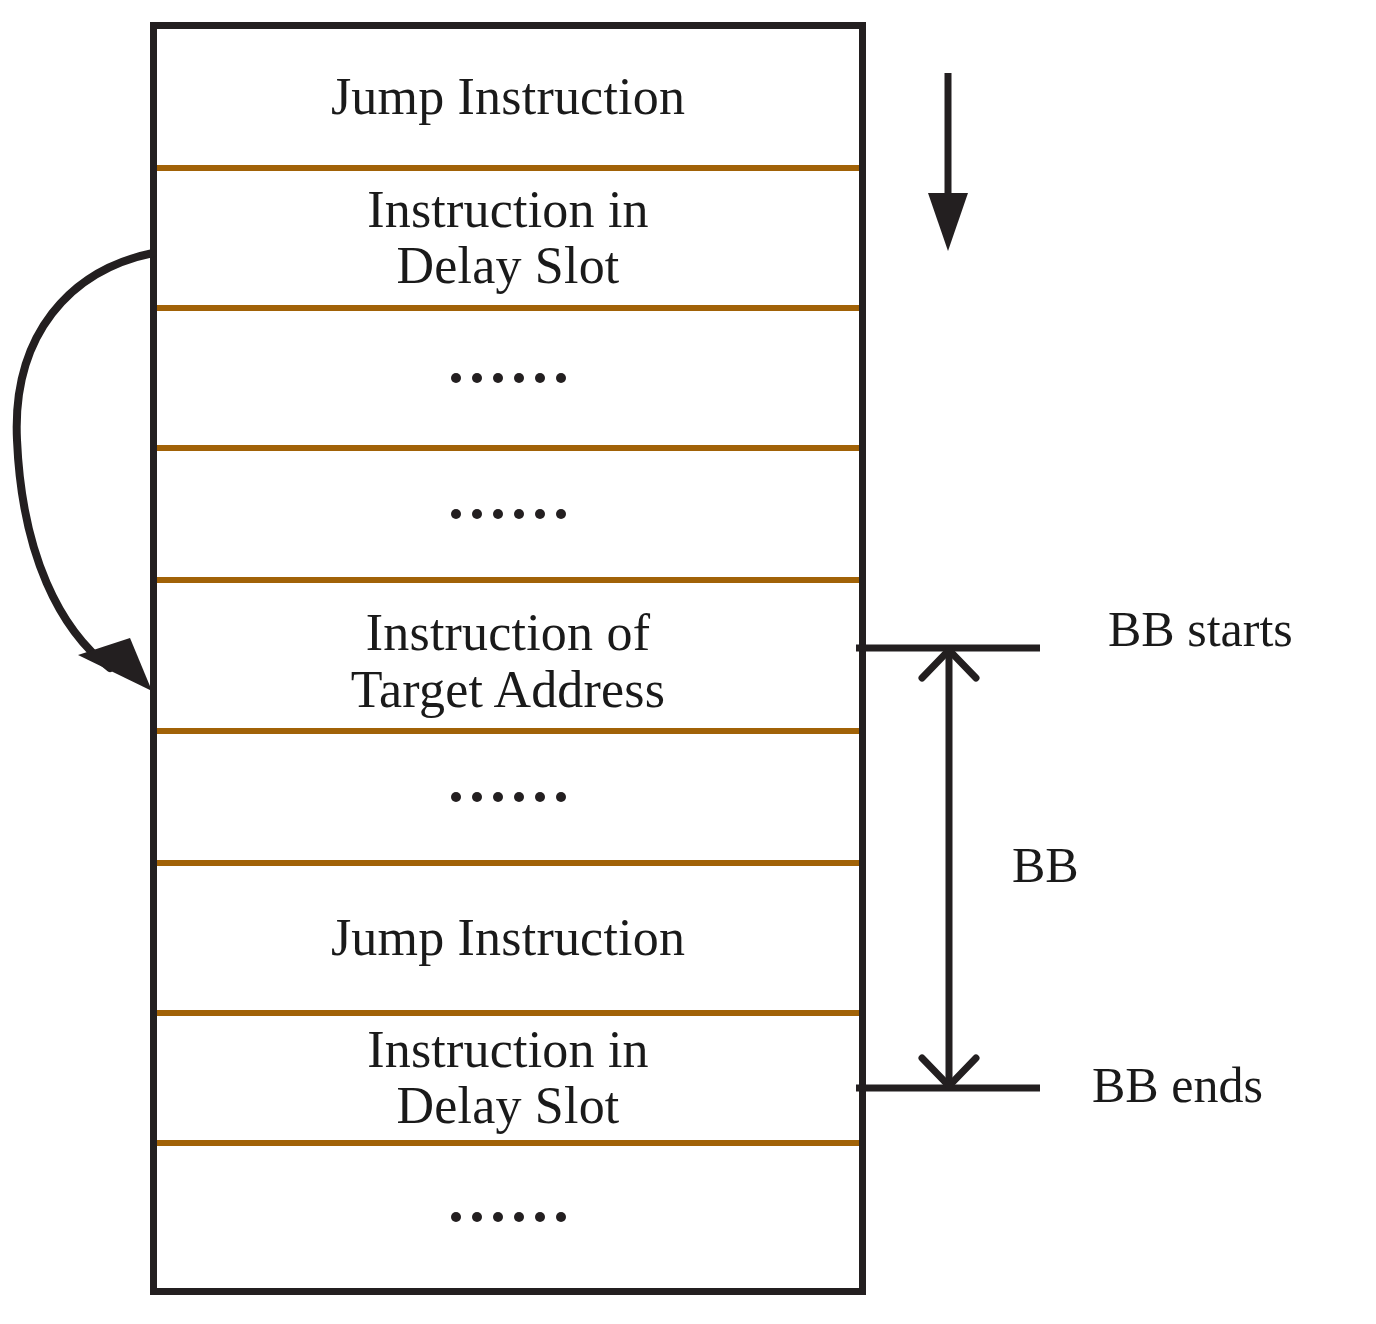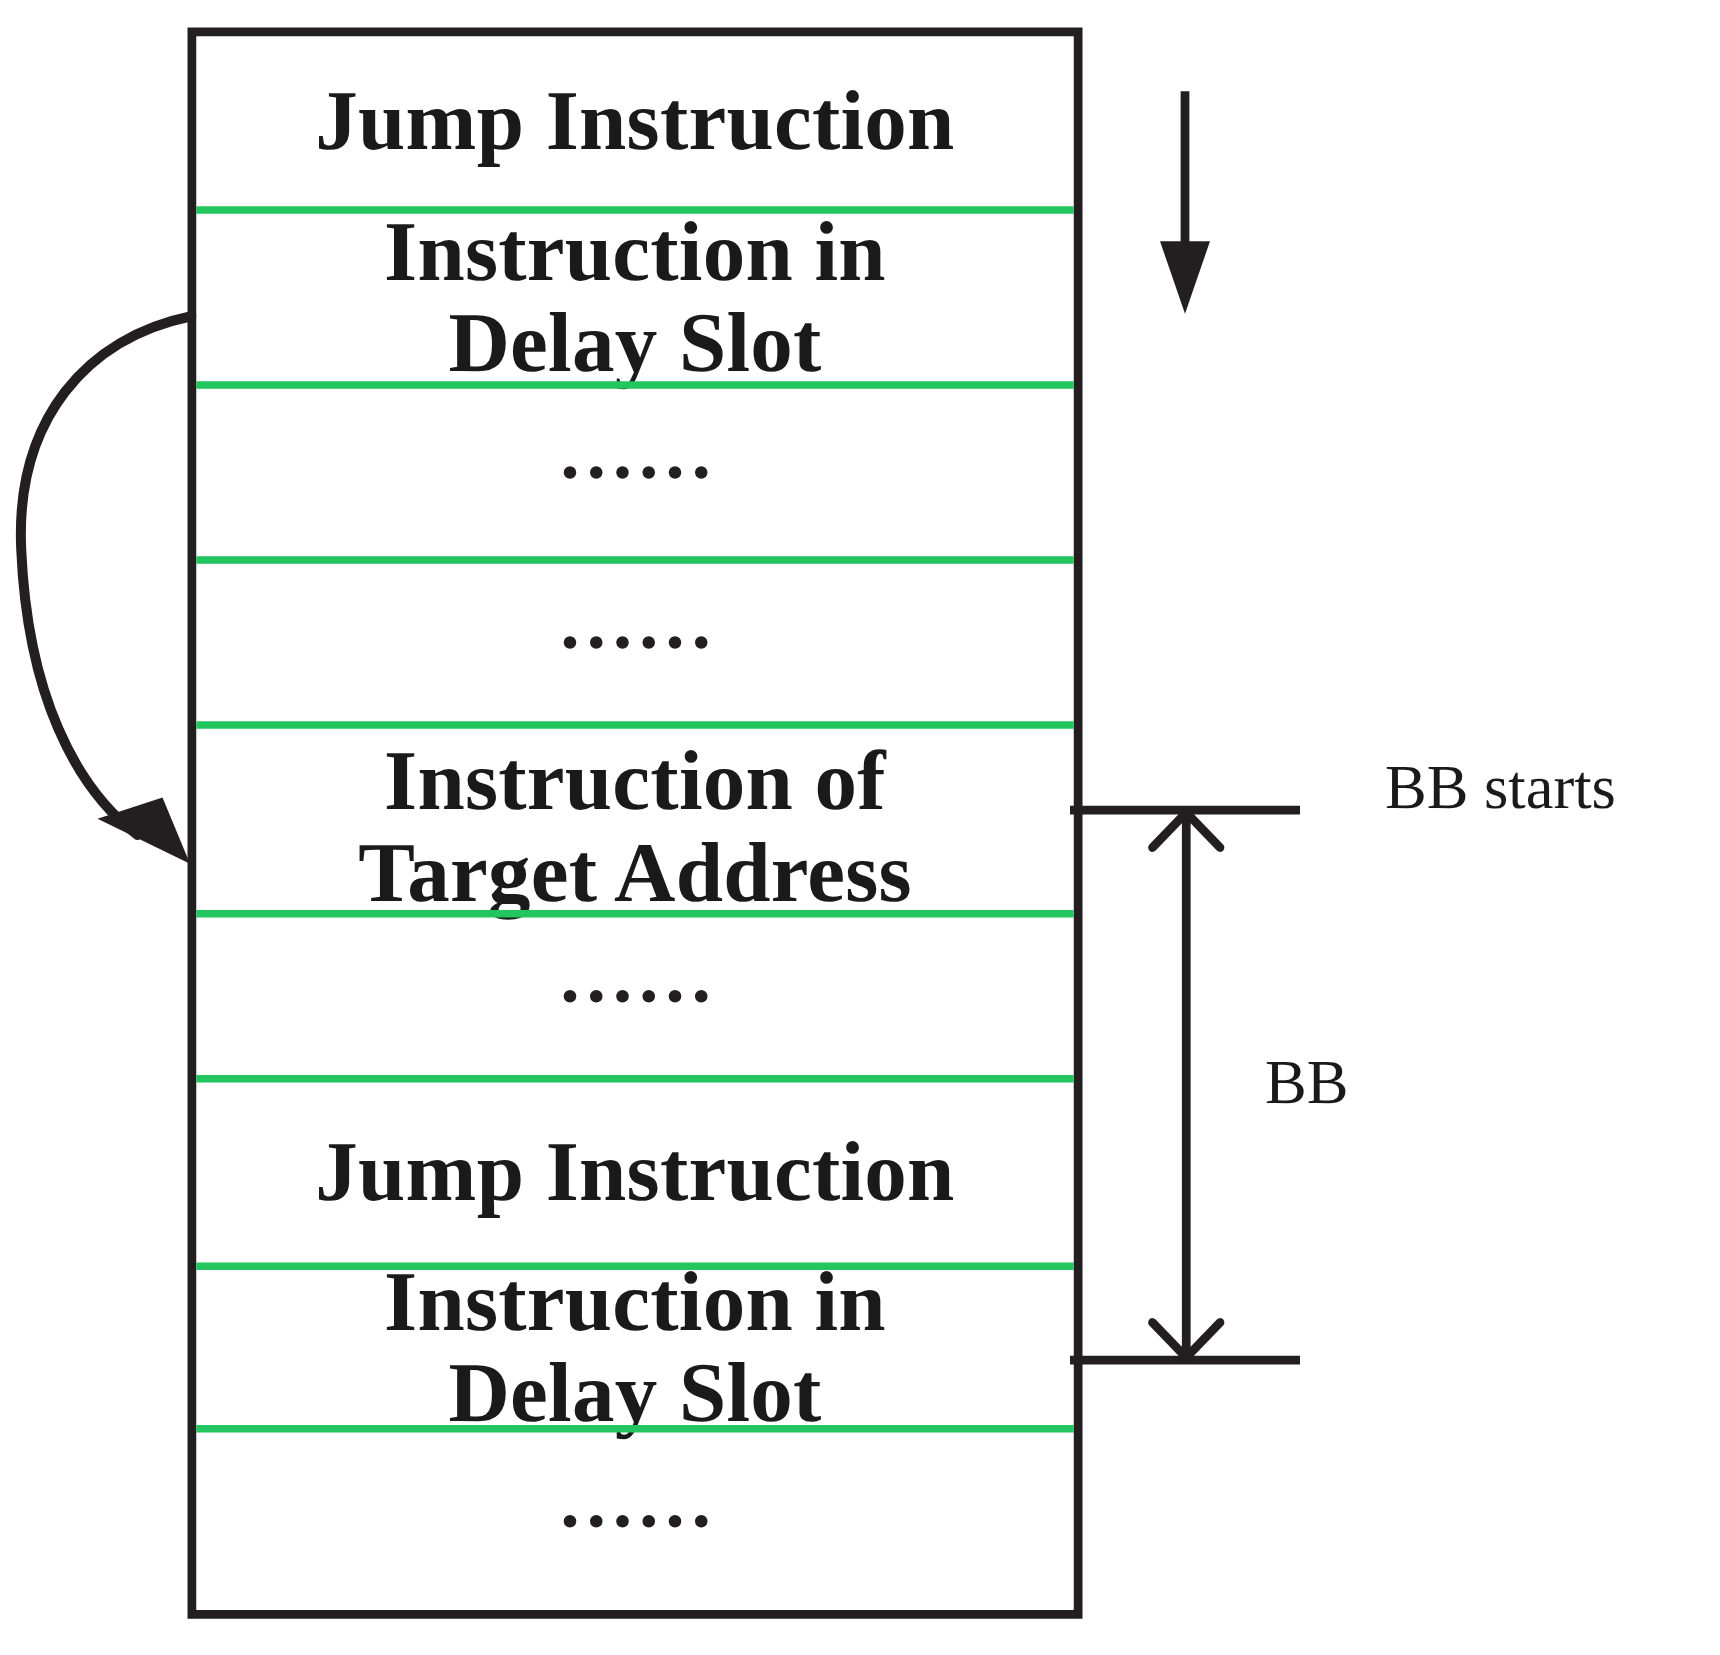--- a/index.html
+++ b/index.html
@@ -33,29 +33,28 @@
     left: 0;
     width: 100%;
     box-sizing: border-box;
     display: flex;
     align-items: center;
     justify-content: center;
     text-align: center;
   }
   .slot + .slot { }
   .slot.divided {
-    border-top: 6px solid #22c55e;
+    border-top: 6px solid #a16207;
   }
   .slot-text {
-    font-size: 68px;
+    font-size: 52px;
     line-height: 1.08;
     letter-spacing: 0.2px;
     white-space: pre-line;
     padding: 0 10px;
-    font-weight: bold;
   }
 
   
   .dots {
     display: flex;
     align-items: center;
     gap: 11px;
   }
   .dots .grp {
     display: flex;
@@ -216,14 +215,15 @@
 
     <line x1="99" y1="28" x2="99" y2="468" stroke="#231f20" stroke-width="7"></line>
 
     <path d="M 72 58 L 99 30 L 126 58" fill="none" stroke="#231f20" stroke-width="7" stroke-linecap="round"></path>
 
     <path d="M 72 438 L 99 466 L 126 438" fill="none" stroke="#231f20" stroke-width="7" stroke-linecap="round"></path>
   </svg>
 
   <div class="side-label" id="bb-starts-label">BB starts</div>
   <div class="side-label" id="bb-label">BB</div>
+  <div class="side-label" id="bb-ends-label">BB ends</div>
 
 </div>
 
 </body></html>

